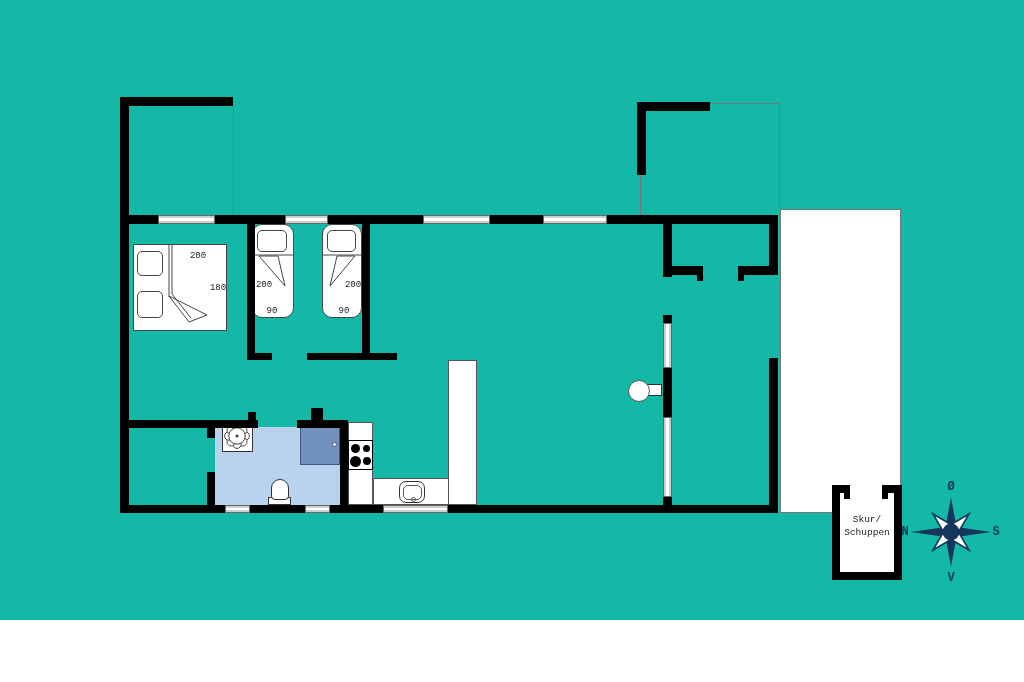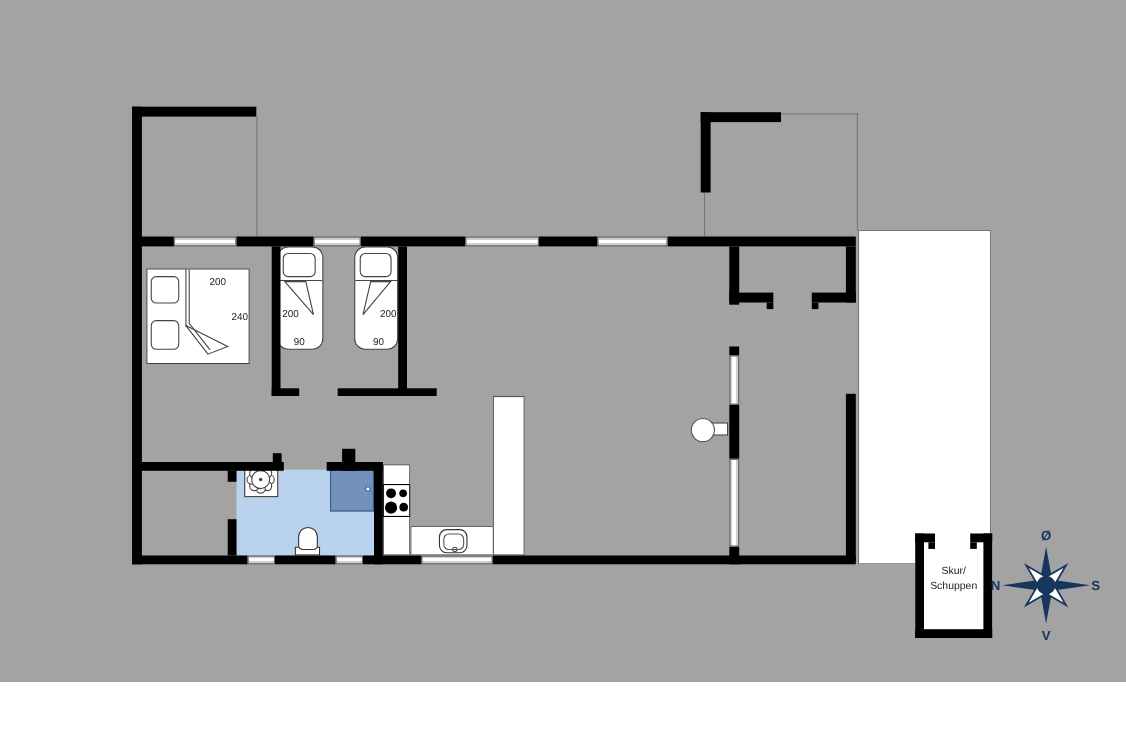--- a/index.html
+++ b/index.html
@@ -1,17 +1,17 @@
 <!DOCTYPE html>
 <html style="--wall: #000000; --bathroom-floor: #b9d3ef; --shower: #7292bd; --window-fill: #d9d9d9; --compass-navy: #16365c; --line: #777777; --label-text: #222222;"><head>
 <meta charset="utf-8">
 <style>
   html,body{margin:0;padding:0;background:#fff;}
-  #plan{position:relative;width:1024px;height:620px;background:#a3a3a3;overflow:hidden;
-        font-family:Liberation Sans, sans-serif;}
+  #plan{position:relative;width:1024px;height:620px;background:#14b8a6;overflow:hidden;
+        font-family:Liberation Mono, monospace;}
   .wall{position:absolute;background:var(--wall,#000);}
   .tline{position:absolute;background:var(--line,#777);}
   .tbox{position:absolute;border:1px solid var(--line,#777);background:#fff;box-sizing:border-box;}
   .win-h{position:absolute;height:9px;box-sizing:border-box;border:1px solid #666;
          background:linear-gradient(to bottom,#cfcfcf 0 26%,#ffffff 26% 74%,#cfcfcf 74% 100%);}
   .win-v{position:absolute;width:9px;box-sizing:border-box;border:1px solid #666;
          background:linear-gradient(to right,#cfcfcf 0 26%,#ffffff 26% 74%,#cfcfcf 74% 100%);}
   .bath{position:absolute;left:215px;top:427px;width:125px;height:78px;background:var(--bathroom-floor,#b9d3ef);}
   .shower{position:absolute;left:300px;top:425px;width:40px;height:40px;background:var(--shower,#7292bd);
           border:1px solid #3c5a80;box-sizing:border-box;}
@@ -94,21 +94,21 @@
   <div class="bedframe" style="left:133px;top:244px;width:94px;height:87px;"></div>
   <div class="pillow" style="left:137px;top:251px;width:26px;height:25px;"></div>
   <div class="pillow" style="left:137px;top:291px;width:26px;height:27px;"></div>
   <svg style="left:133px;top:244px;" width="94" height="87" viewBox="0 0 94 87">
     <line x1="36" y1="1" x2="36" y2="53" stroke="#444" stroke-width="1"></line>
     <line x1="39" y1="1" x2="39" y2="50" stroke="#444" stroke-width="1"></line>
     <polygon points="36,52 56,78 74,71" fill="#fff" stroke="#444" stroke-width="1"></polygon>
     <line x1="39" y1="50" x2="58" y2="74" stroke="#444" stroke-width="1"></line>
   </svg>
   <span class="dim" style="left:198px;top:256px;">200</span>
-  <span class="dim" style="left:218px;top:288px;">240</span>
+  <span class="dim" style="left:218px;top:288px;">180</span>
 
   <div class="bedframe" style="left:252px;top:224px;width:42px;height:94px;border-radius:10px;"></div>
   <div class="pillow" style="left:257px;top:230px;width:30px;height:22px;"></div>
   <svg style="left:252px;top:224px;" width="42" height="94" viewBox="0 0 42 94">
     <line x1="1" y1="31" x2="41" y2="31" stroke="#444" stroke-width="1"></line>
     <polygon points="7,32 33,62 26,32" fill="#fff" stroke="#444" stroke-width="1"></polygon>
   </svg>
   <span class="dim" style="left:264px;top:285px;">200</span>
   <span class="dim" style="left:272px;top:311px;">90</span>
 

